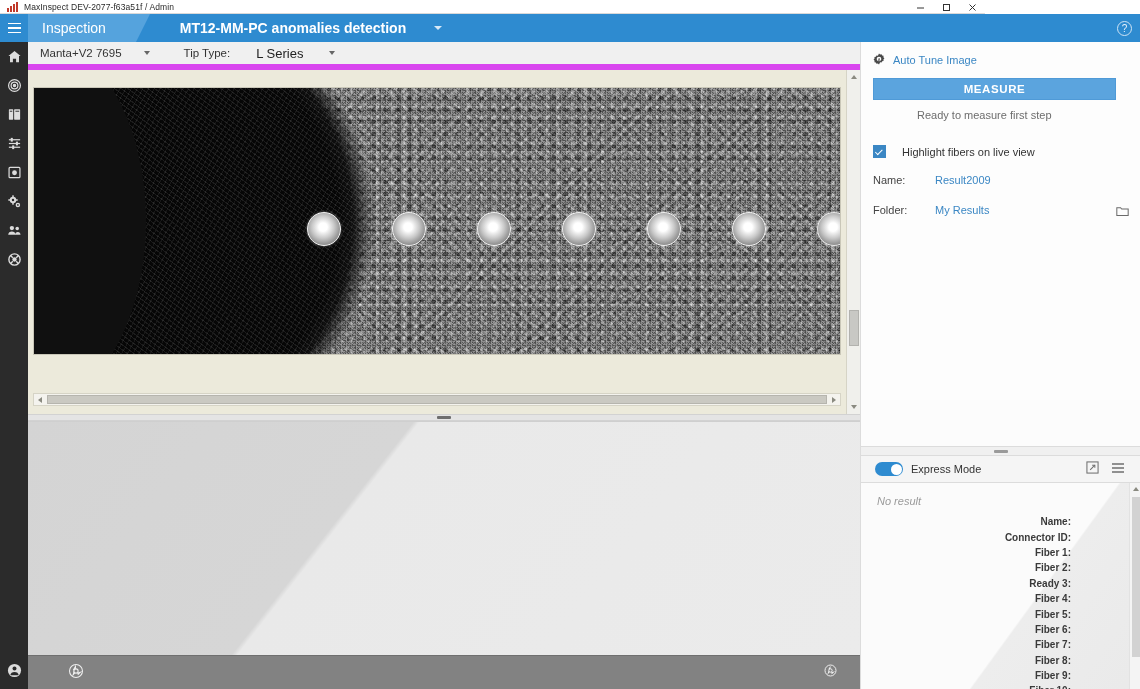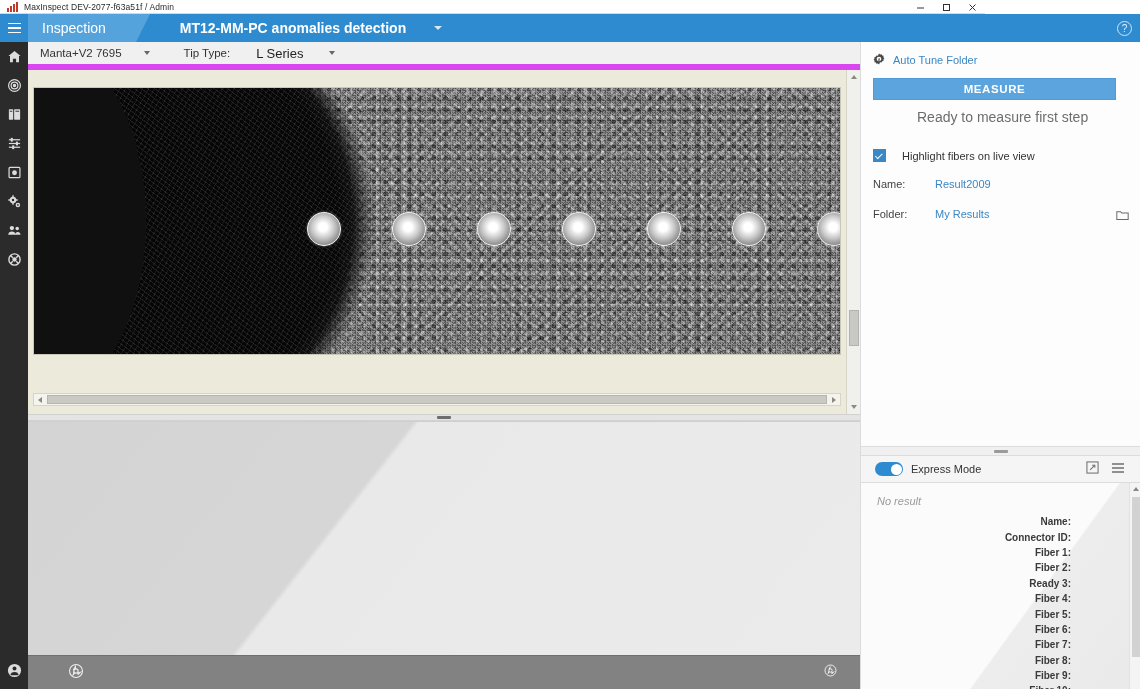--- a/index.html
+++ b/index.html
@@ -202,21 +202,21 @@
     background: #fdfdfd; padding: 8px 12px 0 12px;
   }
   .auto-tune { display: flex; align-items: center; gap: 8px; height: 20px; }
   .auto-tune .txt { font-size: 11px; color: #3b87c4; }
   .measure-btn {
     margin-top: 8px; width: 243px; height: 22px;
     background: #5ba4de; border: 1px solid #4f9ad7; color: #fff;
     font-size: 11.5px; font-weight: bold; letter-spacing: .6px;
     display: flex; align-items: center; justify-content: center;
   }
-  .ready-txt { margin-top: 9px; font-size: 14px; color: #6d6d6d; padding-left: 44px; }
+  .ready-txt { margin-top: 9px; font-size: 11px; color: #6d6d6d; padding-left: 44px; }
   .chk-row { margin-top: 24px; display: flex; align-items: center; gap: 16px; }
   .chkbox {
     width: 13px; height: 13px; background: #3b87c4; border: 1px solid #3b87c4;
     display: flex; align-items: center; justify-content: center;
   }
   .chkbox::after {
     content: ""; width: 6px; height: 3px; border-left: 1.6px solid #fff;
     border-bottom: 1.6px solid #fff; transform: rotate(-45deg) translate(0px, -1px);
   }
   .chk-lbl { font-size: 11px; color: #333; }
@@ -486,21 +486,21 @@
 
     <div class="measure-pane">
       <div class="auto-tune">
         <span>
           <svg width="12" height="12" viewBox="0 0 16 16" fill="#4a4a4a">
             <path d="M8 0.8l1.5 1.3 1.9-.5.8 1.8 1.9.4-.2 2 1.3 1.4-1.3 1.4.2 2-1.9.4-.8 1.8-1.9-.5L8 15.2l-1.5-1.3-1.9.5-.8-1.8-1.9-.4.2-2L.8 8.8l1.3-1.4-.2-2 1.9-.4.8-1.8 1.9.5z"></path>
             <circle cx="8" cy="8" r="3.1" fill="#fdfdfd"></circle>
             <text x="8" y="10.4" font-size="5.4" text-anchor="middle" fill="#4a4a4a" font-family="Liberation Sans">A</text>
           </svg>
         </span>
-        <span class="txt">Auto Tune Folder</span>
+        <span class="txt">Auto Tune Image</span>
       </div>
 
       <div class="measure-btn">MEASURE</div>
 
       <div class="ready-txt">Ready to measure first step</div>
 
       <div class="chk-row">
         <span class="chkbox"></span>
         <span class="chk-lbl">Highlight fibers on live view</span>
       </div>

